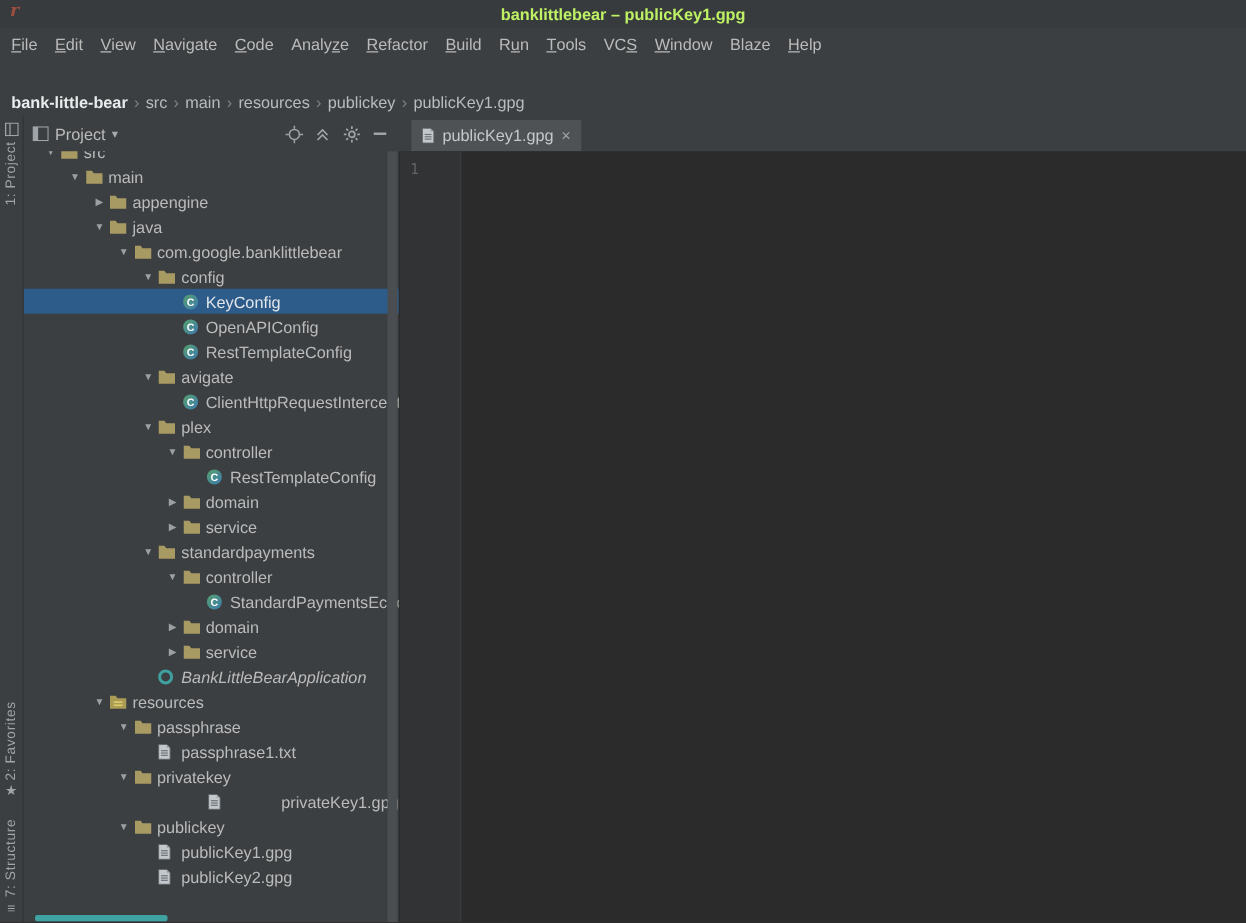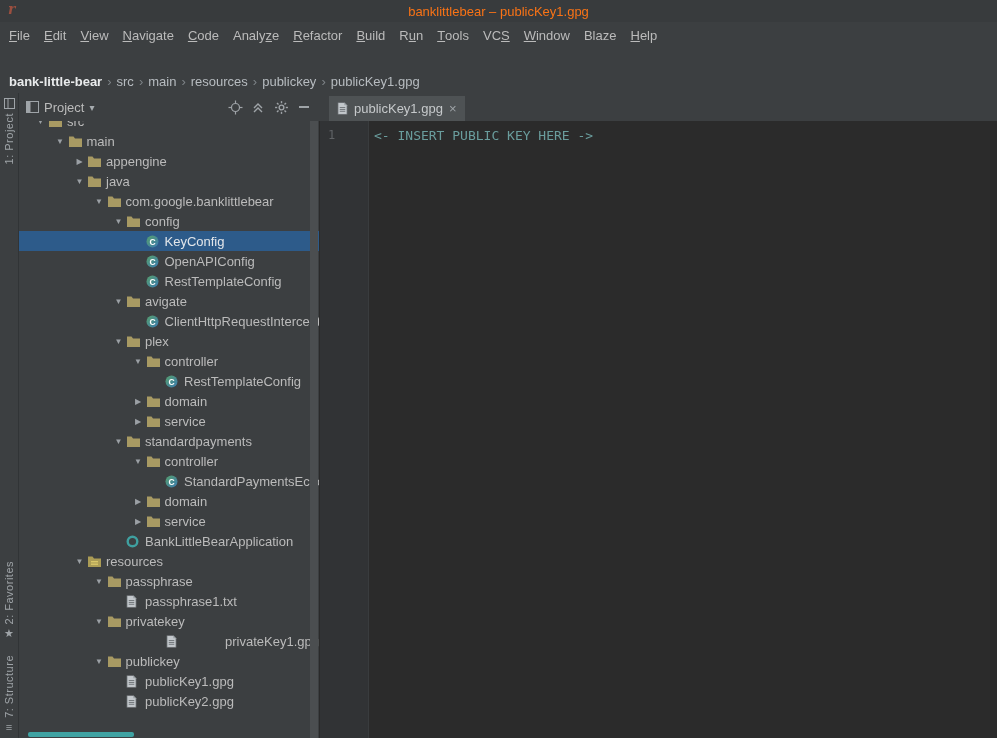--- a/index.html
+++ b/index.html
@@ -3,21 +3,21 @@
 <meta charset="utf-8">
 <style>
   html,body{margin:0;padding:0;background:#2b2b2b;}
   *{box-sizing:border-box;}
   .window{width:997px;height:738px;display:flex;flex-direction:column;background:#3c3f41;
           font-family:"Liberation Sans",sans-serif;overflow:hidden;}
 
   
   .titlebar{height:22px;background:#383b3d;position:relative;display:flex;align-items:center;
             justify-content:center;flex-shrink:0;}
-  .titlebar .title{font-size:13px;font-weight:normal;color:#f97316;}
+  .titlebar .title{font-size:13px;font-weight:bold;color:#bef264;}
   .app-logo{position:absolute;left:8px;top:1px;font-family:"DejaVu Serif",serif;font-style:italic;
             font-weight:bold;font-size:14px;color:#9c4f3f;}
 
   
   .menubar{height:26px;display:flex;align-items:stretch;padding-left:2px;flex-shrink:0;}
   .menu-item{padding:0 7px;font-size:13px;color:#bbbbbb;display:flex;align-items:center;cursor:default;}
   .mn{text-decoration:underline;}
 
   
   .breadcrumbs{height:24px;display:flex;align-items:center;padding-left:9px;gap:5px;flex-shrink:0;margin-top:21px;}
@@ -435,21 +435,21 @@
               </div>
               <div class="tree-row" style="padding-left: 111.5px;">
                 <span class="chevron">▶</span>
                 <span class="tree-icon">
                   <svg width="15" height="13" viewBox="0 0 15 13">
                     <path d="M1 1.5h4.5l1.5 2H14V12H1z" fill="#a89a63"></path>
                   </svg>
                 </span>
                 <span class="tree-label">service</span>
               </div>
-              <div class="tree-row" style="padding-left: 92px;">
+              <div class="tree-row" style="padding-left: 92px; font-style: italic;">
                 <span class="chevron"></span>
                 <span class="tree-icon">
                   <svg width="13" height="13" viewBox="0 0 13 13">
                     <circle cx="6.5" cy="6.5" r="4.8" fill="none" stroke="#3fa0a0" stroke-width="2.4"></circle>
                   </svg>
                 </span>
                 <span class="tree-label">BankLittleBearApplication</span>
               </div>
               <div class="tree-row" style="padding-left: 53px;">
                 <span class="chevron">▼</span>
@@ -543,21 +543,18 @@
               </div>
             </div>
           <div class="v-scroll"></div>
           <div class="h-scroll"></div>
         </div>
 
         <div class="editor">
           <div class="gutter">
             <span class="line-number">1</span>
           </div>
-          <div class="code">
-            <div class="code-line">&lt;- INSERT PUBLIC KEY HERE -&gt;</div>
-          </div>
         </div>
 
       </div>
     </div>
   </div>
 </div>
 
 </body></html>

